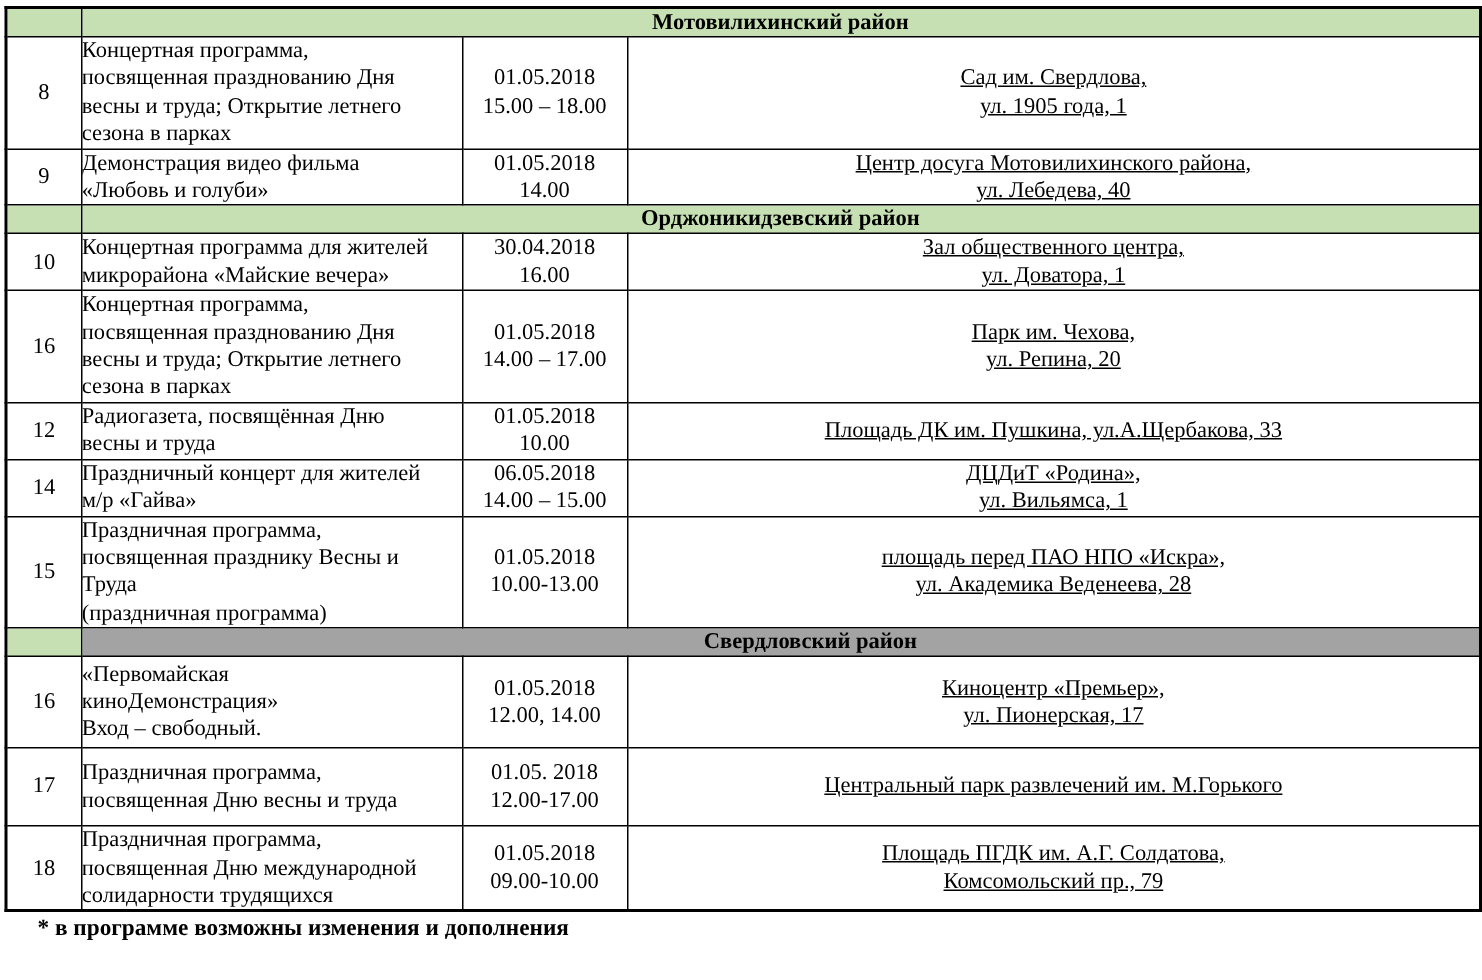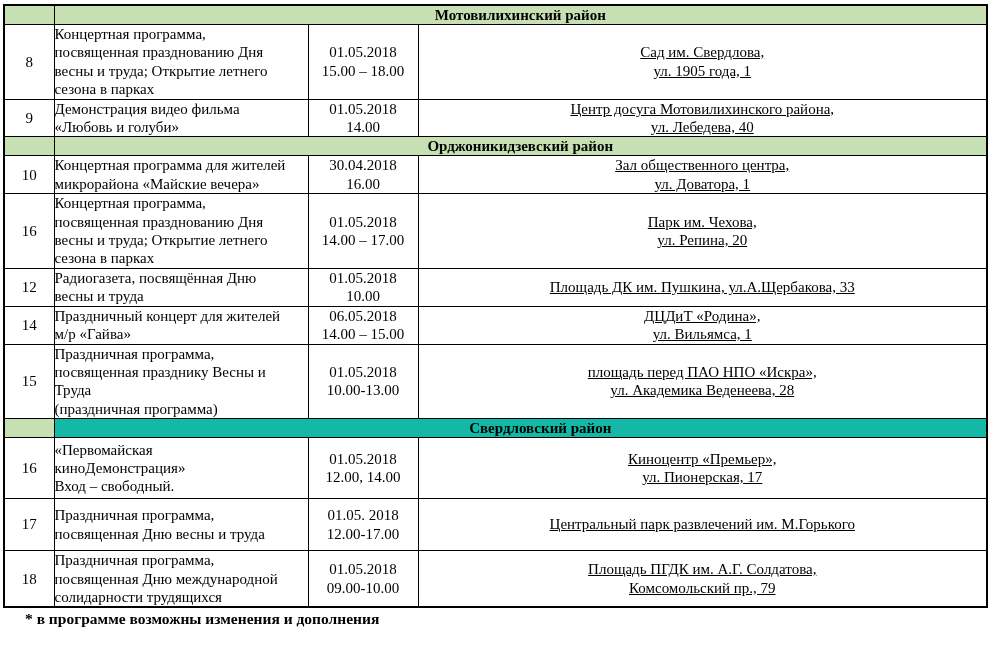--- a/index.html
+++ b/index.html
@@ -148,21 +148,21 @@
 посвященная празднику Весны и
 Труда
 (праздничная программа)</td>
           <td class="date">01.05.2018
 10.00-13.00</td>
           <td class="place">площадь перед ПАО НПО «Искра»,
 ул. Академика Веденеева, 28</td>
         </tr>
         <tr class="section-row">
           <td style="background: rgb(198, 224, 180);"></td>
-          <td colspan="3" style="background: #14b8a6; padding-left: 40px;">Свердловский район</td>
+          <td colspan="3" style="background: #a3a3a3; padding-left: 40px;">Свердловский район</td>
         </tr>
         <tr style="height: 61px;">
           <td class="num">16</td>
           <td class="event">«Первомайская
 киноДемонстрация»
 Вход – свободный.</td>
           <td class="date">01.05.2018
 12.00, 14.00</td>
           <td class="place">Киноцентр «Премьер»,
 ул. Пионерская, 17</td>

